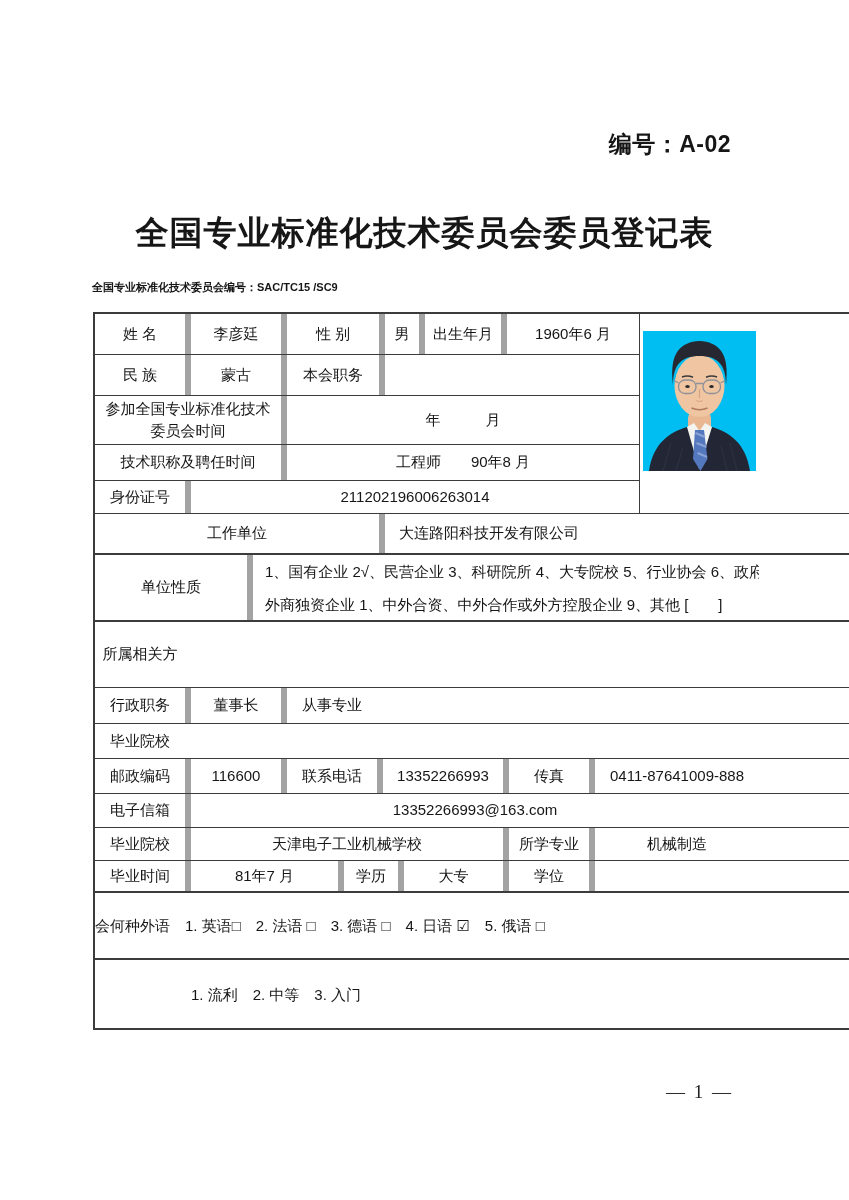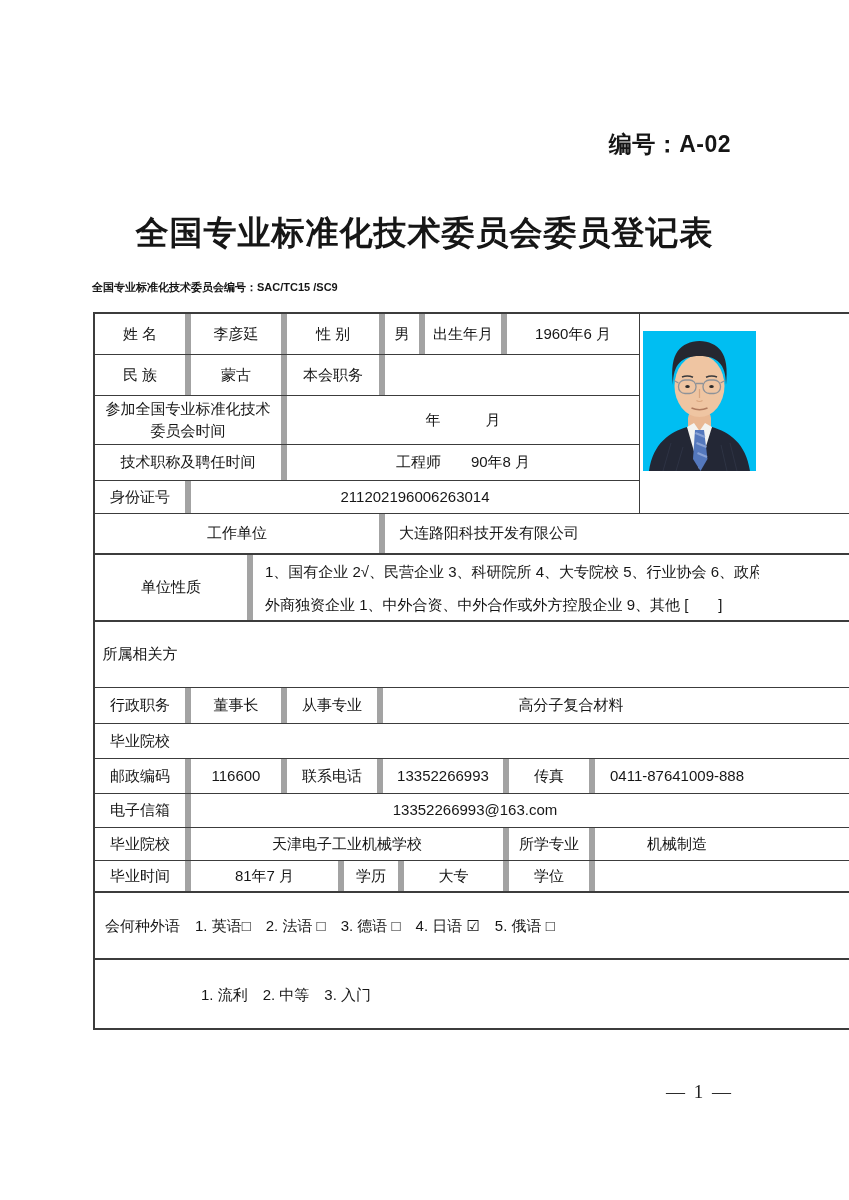--- a/index.html
+++ b/index.html
@@ -45,21 +45,21 @@
   .top-left .row + .row { border-top: 1px solid #3c3c3c; }
   .photo-cell {
     width: 120px; flex: 0 0 120px; border-left: 1px solid #3c3c3c;
     display: flex; justify-content: center; align-items: flex-start;
     padding-top: 17px; background: #fff;
   }
 
   .lines { display: flex; flex-direction: column; justify-content: center; width: 100%; }
   .lines .ln { line-height: 33px; white-space: nowrap; }
   .pl12 .ln { padding-left: 12px; }
-  .opt-cell { padding-left: 10px; }
+  .opt-cell { }
   .indent84 { margin-left: 84px; }
   .indent96 { margin-left: 96px; }
 
   .page-footer {
     position: absolute; top: 1081px; right: 116px;
     font-family: "Liberation Serif", "DejaVu Serif", serif;
     font-size: 19px; color: #222; letter-spacing: 2px;
   }
 </style>
 </head>
@@ -144,21 +144,20 @@
     </div>
 
     <div class="row thick" style="height:67px">
       <div class="c" style="width:90px">所属相关方</div>
     </div>
 
     <div class="row" style="height:36px">
       <div class="c" style="width:90px">行政职务</div>
       <div class="c" style="width:96px">董事长</div>
       <div class="c" style="width:96px">从事专业</div>
-      <div class="c" style="width:382px">高分子复合材料</div>
     </div>
 
     <div class="row" style="height:35px">
       <div class="c" style="width:90px">毕业院校</div>
     </div>
 
     <div class="row" style="height:35px">
       <div class="c" style="width:90px">邮政编码</div>
       <div class="c" style="width:96px">116600</div>
       <div class="c" style="width:96px">联系电话</div>

